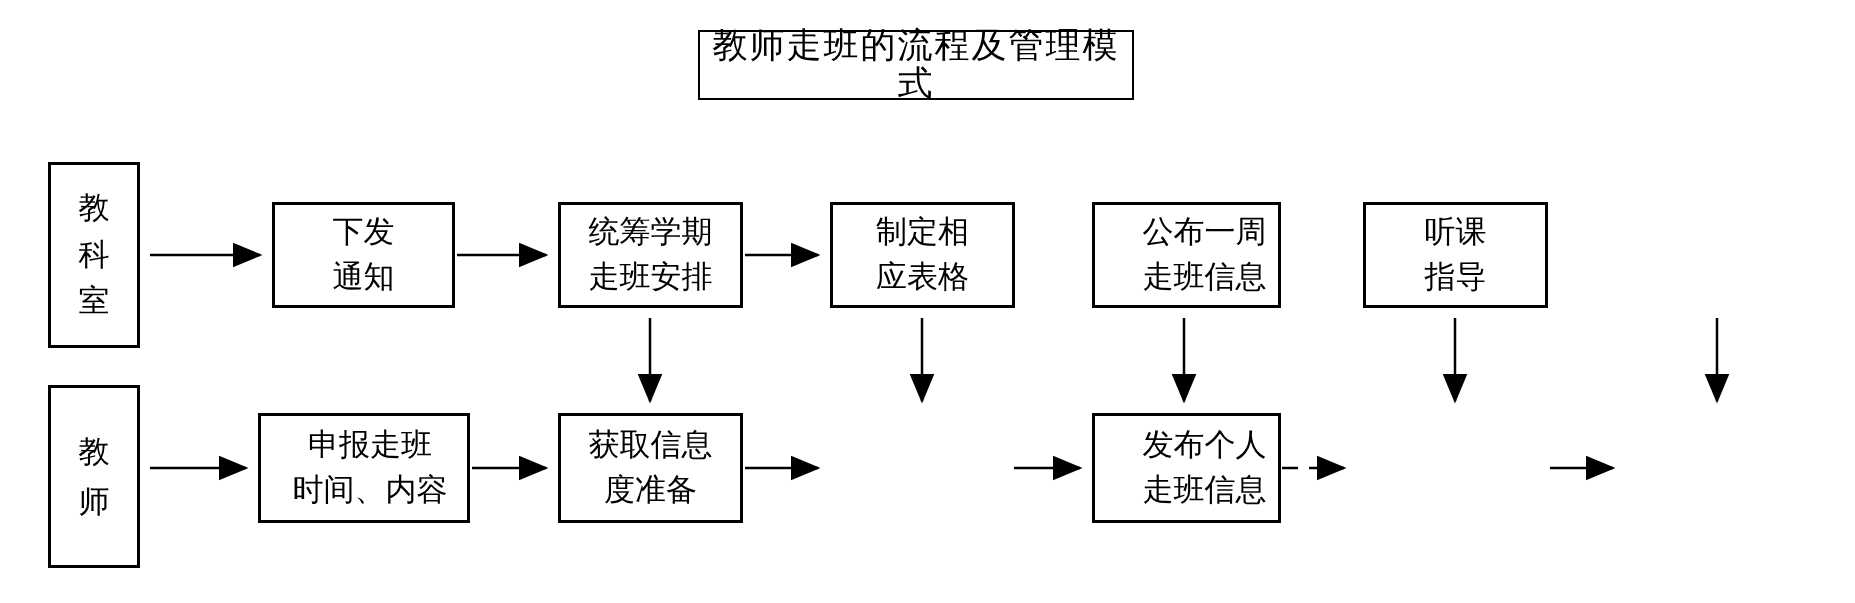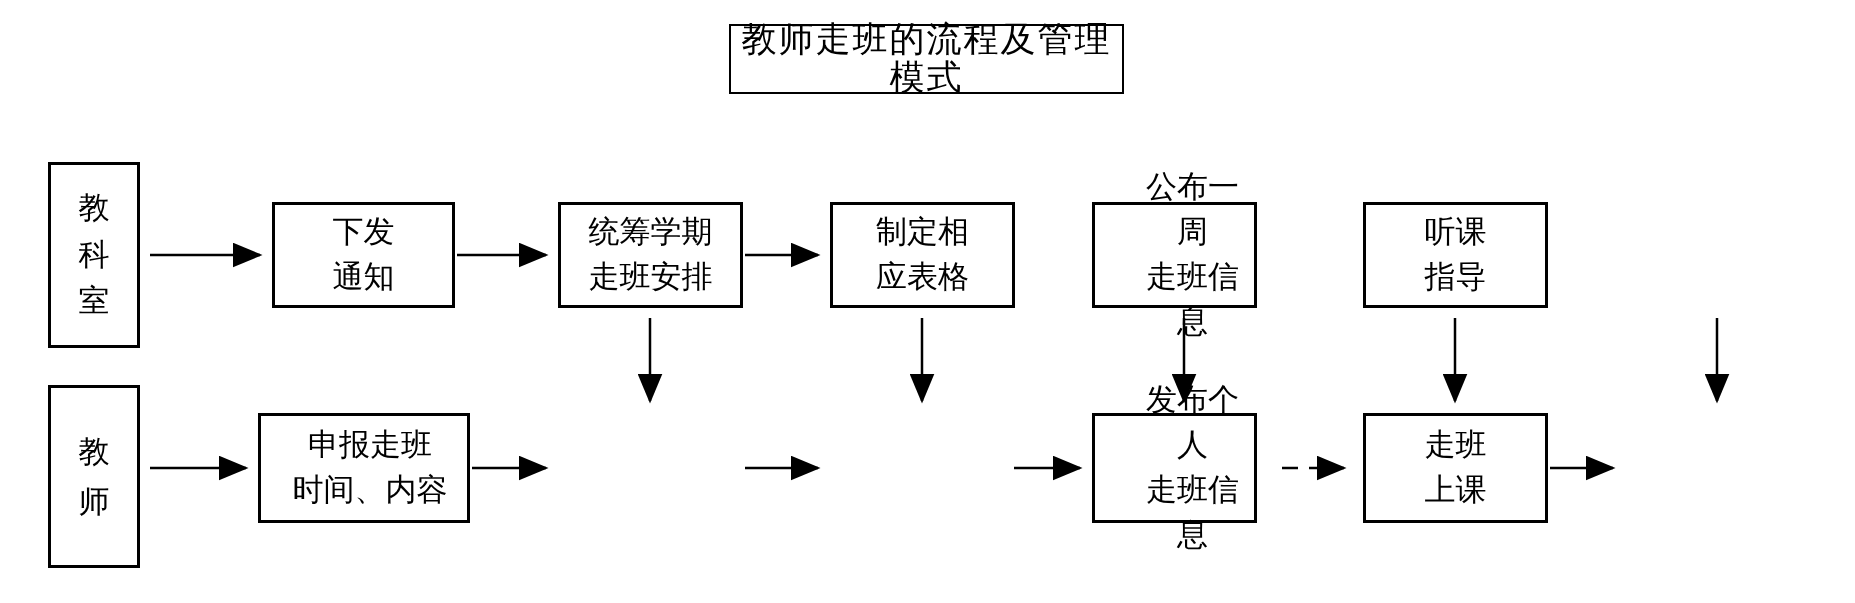--- a/index.html
+++ b/index.html
@@ -10,32 +10,32 @@
   }
   .arrows { position:absolute; left:0; top:0; width:1855px; height:603px; pointer-events:none; }
   .node {
     position:absolute; box-sizing:border-box; background:#fff;
     border:3px solid #000;
     display:flex; align-items:center; justify-content:center;
     text-align:center; white-space:pre-line;
     font-size:31px; line-height:1.45; font-weight:500;
   }
   .title-box {
-    left:698px; top:24px; width:395px; height:70px;
-    border-width:2px; font-size:35px; letter-spacing:2px; line-height:1.1;margin-left:31px;
+    left:698px; top:30px; width:436px; height:70px;
+    border-width:2px; font-size:35px; letter-spacing:2px; line-height:1.1;
   }
   .lane1-label { left:48px;  top:162px; width:92px;  height:186px; line-height:1.5; }
   .lane2-label { left:48px;  top:385px; width:92px;  height:183px; line-height:1.6; }
   .r1 { top:202px; height:106px; }
   .r2 { top:413px; height:110px; }
   .c1  { left:272px;  width:183px; }
   .c1w { left:258px;  width:212px;padding-left:12px; }
   .c2  { left:558px;  width:185px; }
   .c3  { left:830px;  width:185px; }
-  .c4  { left:1092px; width:165px;padding-left:36px; }
+  .c4  { left:1092px; width:189px;padding-left:36px; }
   .c5  { left:1363px; width:185px; }
   .c6  { left:1625px; width:185px; }
   .arrows line { stroke:#000; stroke-width:2.5; }
   .arrows line.dashed { stroke-dasharray:16 11; }
 </style>
 </head>
 <body>
 
 <div class="canvas">
 
@@ -78,18 +78,18 @@
 走班安排</div>
   <div class="node r1 c3">制定相
 应表格</div>
   <div class="node r1 c4">公布一周
 走班信息</div>
   <div class="node r1 c5">听课
 指导</div>
 
   <div class="node r2 c1w">申报走班
 时间、内容</div>
+  <div class="node r2 c2">获取信息
+度准备</div>
   <div class="node r2 c4">发布个人
 走班信息</div>
-  <div class="node r2 c5">走班
-上课</div>
 
 </div>
 
 </body></html>

